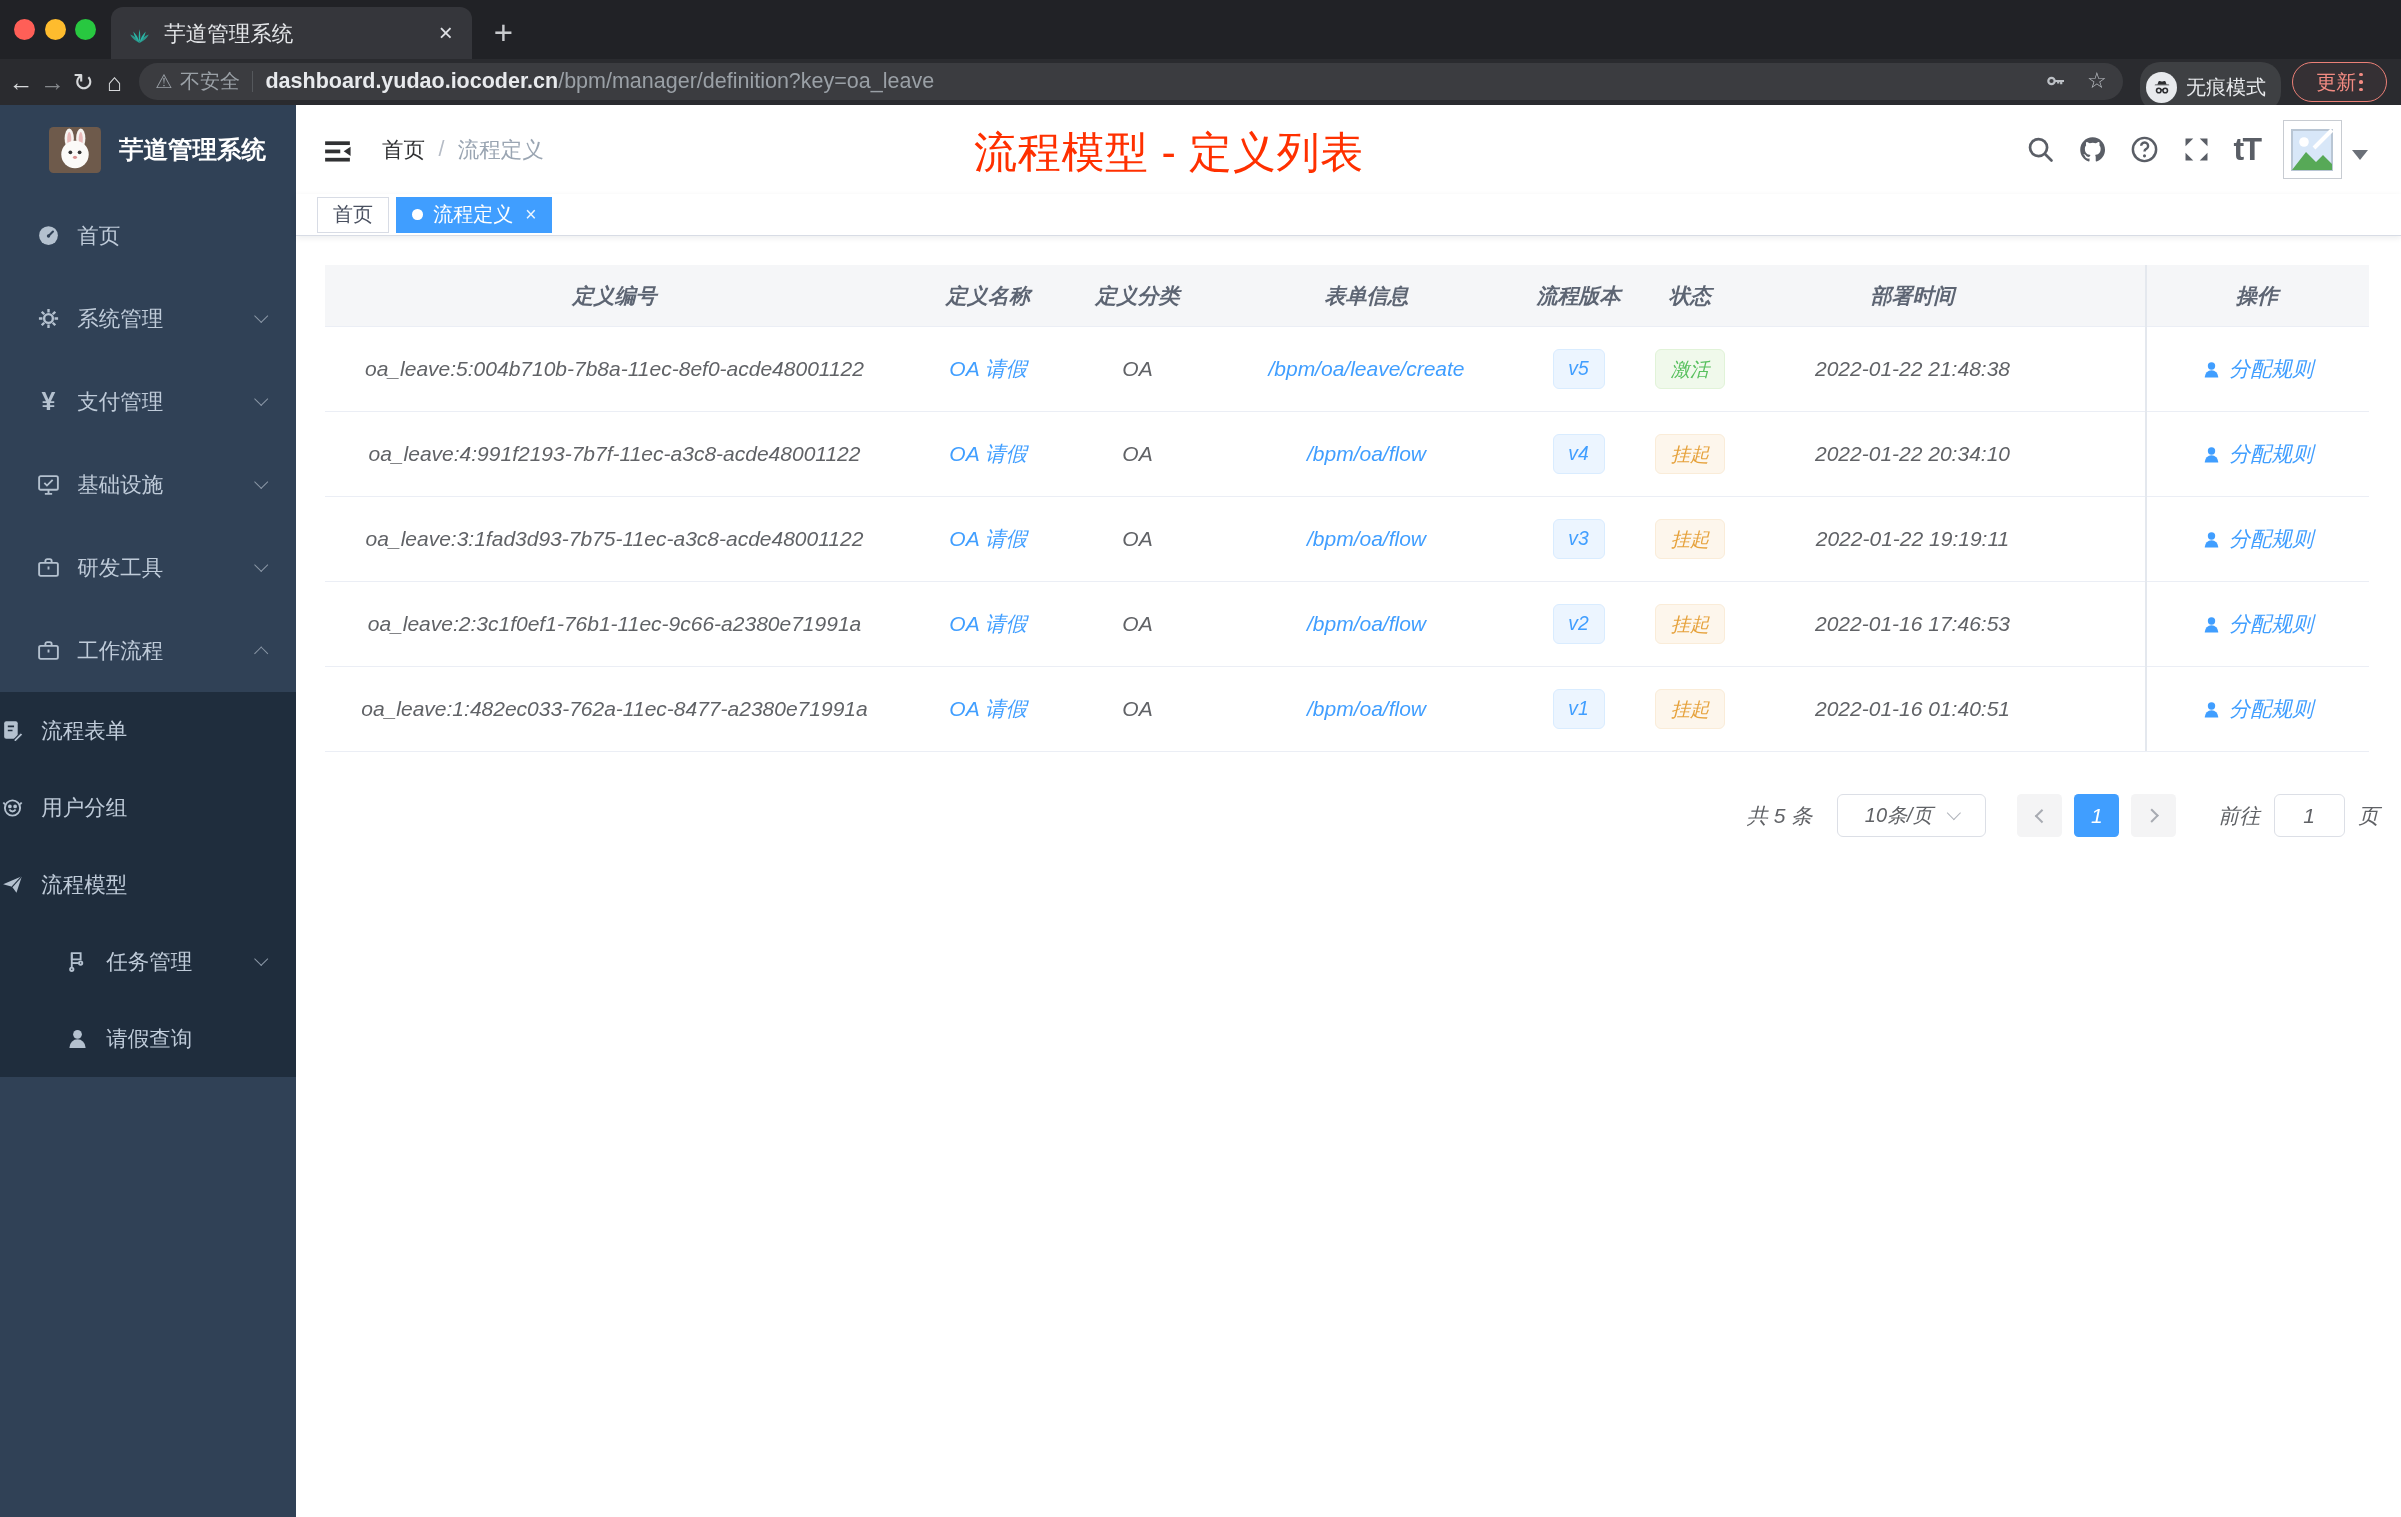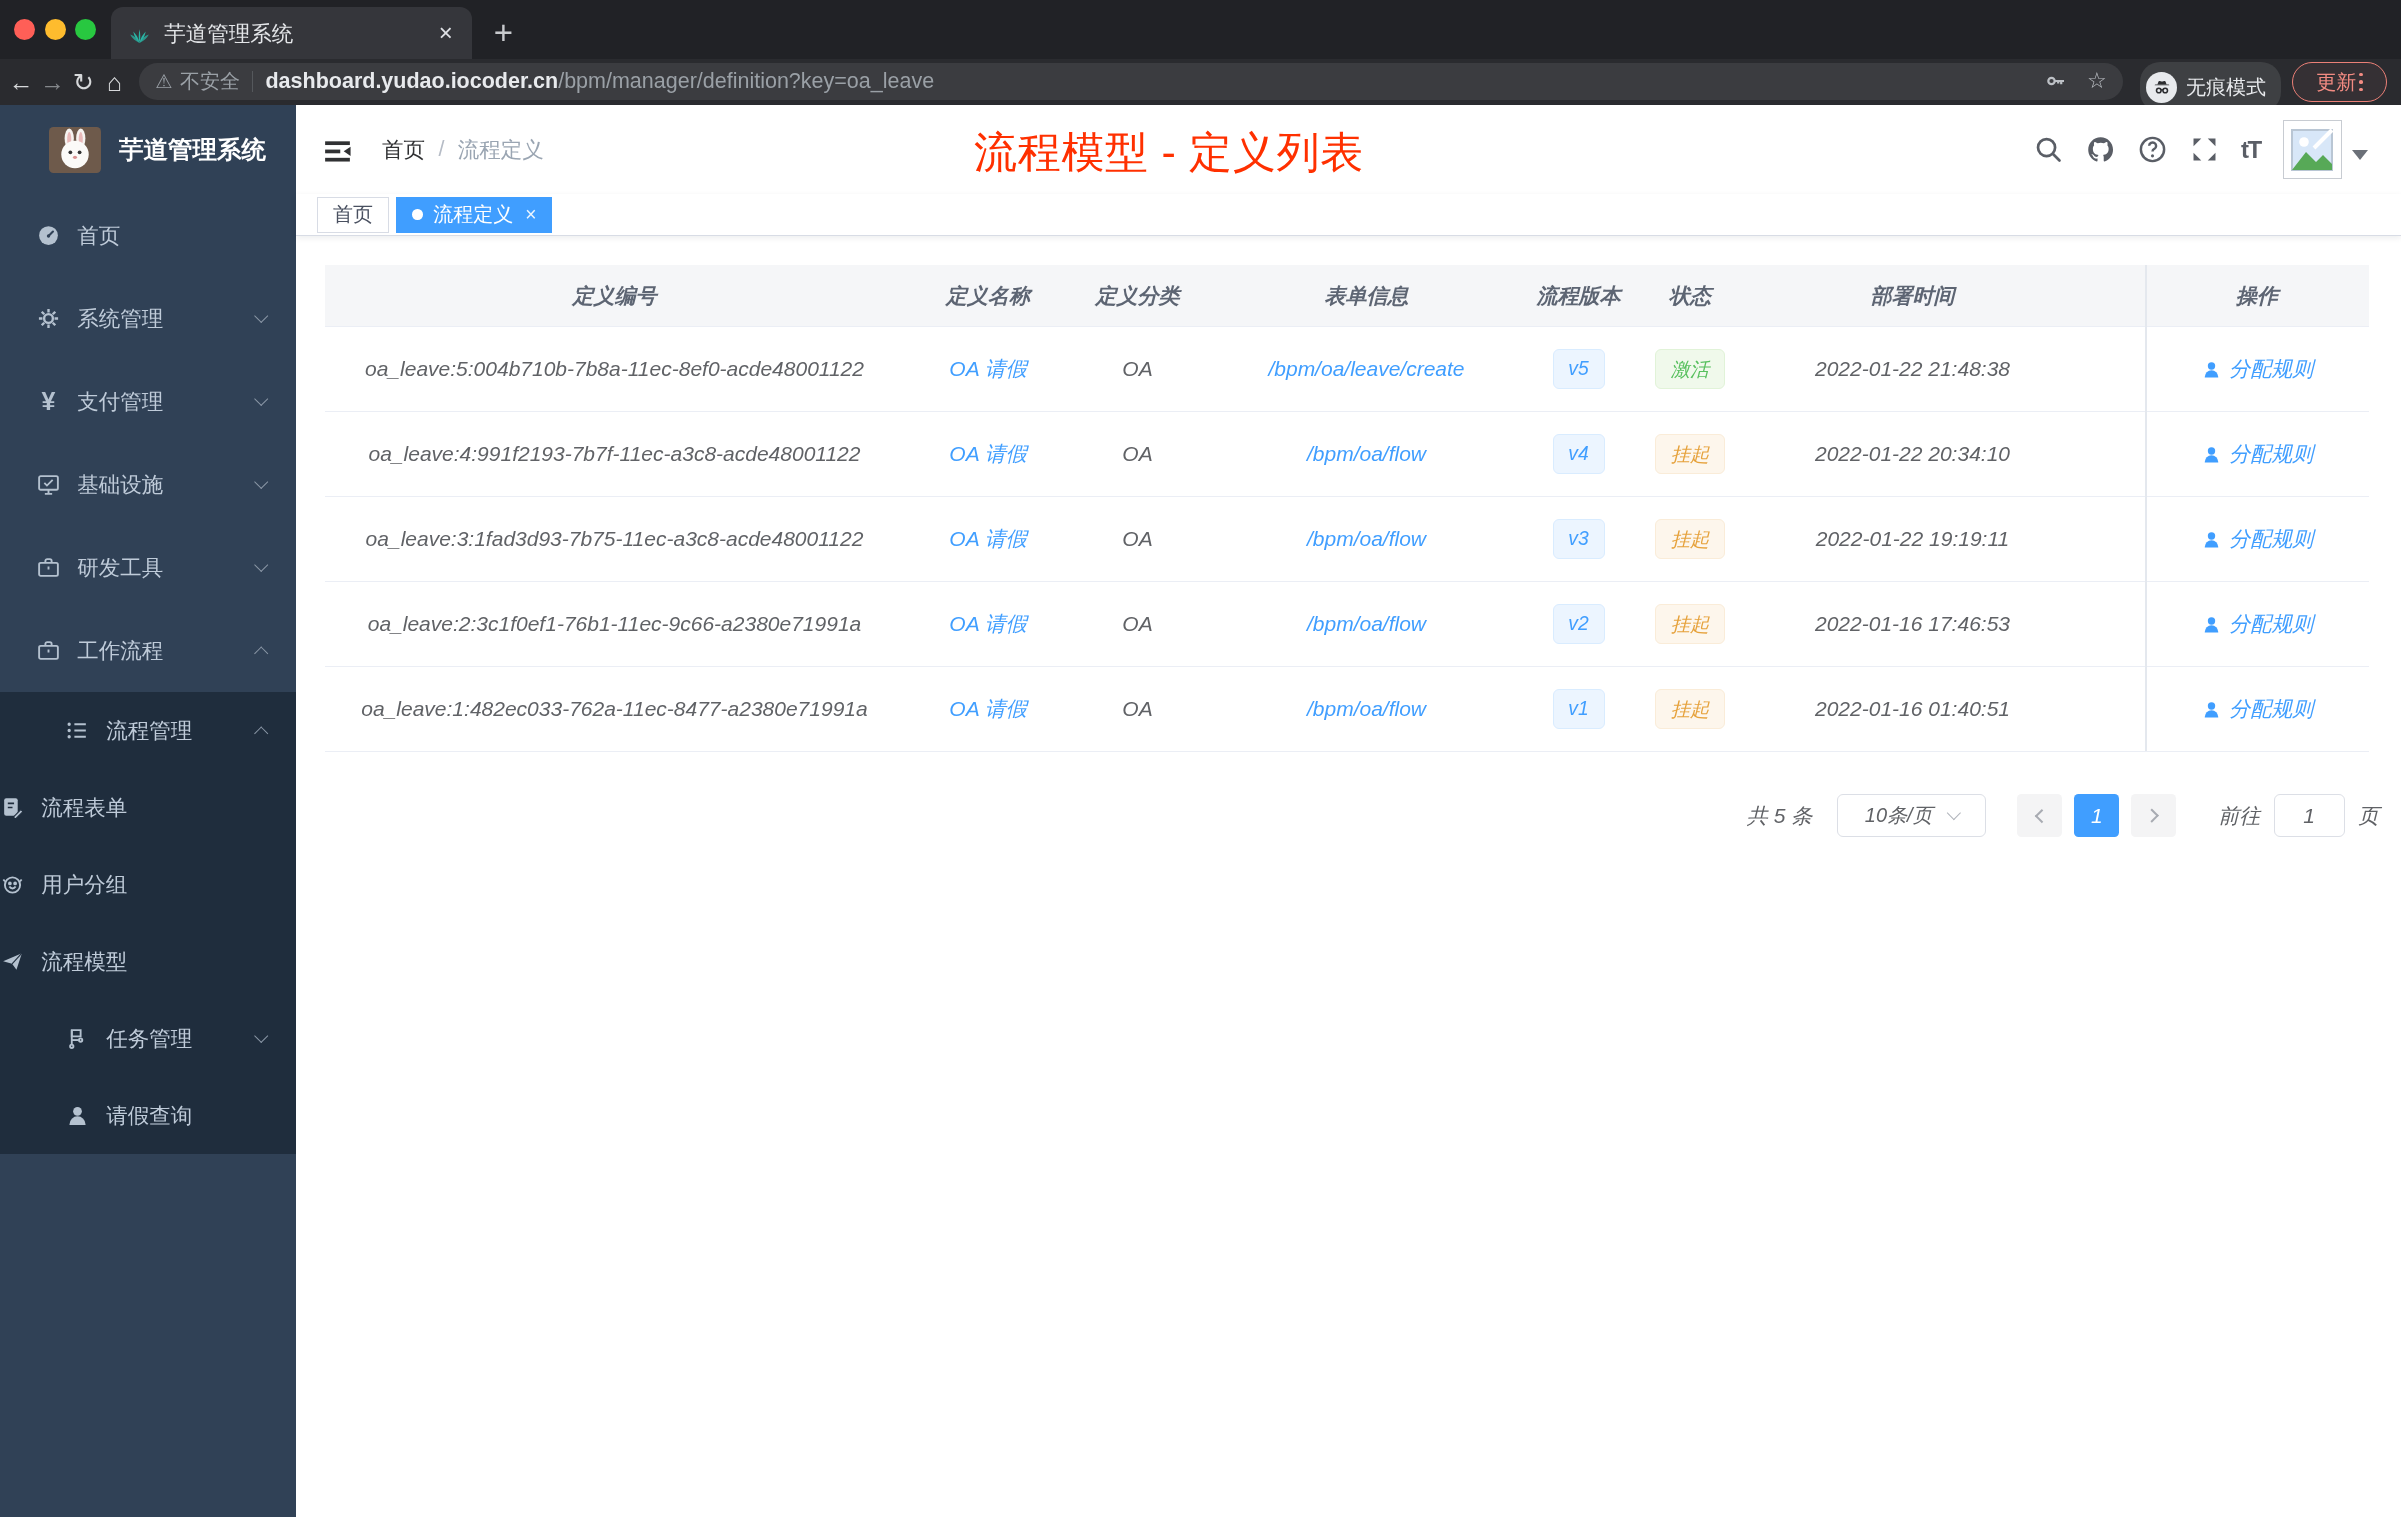--- a/index.html
+++ b/index.html
@@ -67,21 +67,21 @@
   
   .app-header { height:89px; background:#fff; display:flex; align-items:center; padding:0 33px 0 25px; position:relative; }
   .hamburger { width:33px; height:30px; }
   .breadcrumb { display:flex; align-items:center; margin-left:28px; font-size:21.5px; }
   .bc-home { color:#303133; }
   .bc-sep { color:#b6bcc6; margin:0 13.4px; }
   .bc-current { color:#9aa5b2; }
   .annotation { position:absolute; left:678px; top:19.3px; font-size:43px; font-weight:500; letter-spacing:0.7px; }
   .header-icons { margin-left:auto; display:flex; align-items:center; color:#5a5e66; }
   .hd-ic { width:31px; height:31px; margin-left:21px; }
-  .font-ic { font-size:24px; font-weight:bold; margin-left:21px; color:#5a5e66; letter-spacing:-1.5px; }
+  .font-ic { font-size:32px; font-weight:bold; margin-left:21px; color:#5a5e66; letter-spacing:-1.5px; }
   .avatar-box { width:59px; height:59px; border:1.5px solid #c8ccd2; background:#fff; margin-left:22px; padding:4.5px; }
   .avatar-caret { width:0; height:0; border-left:8.2px solid transparent; border-right:8.2px solid transparent;
                   border-top:10.4px solid #6b7078; margin-left:10.4px; margin-top:10.4px; }
 
   
   .tags-bar { height:42px; background:#fff; border-bottom:0.7px solid #d8dce5; box-shadow:0 2.2px 6px rgba(0,21,41,.08);
               display:flex; align-items:center; padding-left:21px; gap:7.4px; position:relative; z-index:2; }
   .tag { height:36px; padding:0 15px; border:0.7px solid #d8dce5; background:#fff; color:#495060;
          font-size:20px; display:flex; align-items:center; }
   .tag.active { background:#409eff; border-color:#409eff; color:#fff; }
@@ -265,30 +265,20 @@
         <div class="menu-item lv1">
           <span class="mi-icon">
             <svg viewBox="0 0 24 24" fill="none" stroke="currentColor" stroke-width="1.8">
               <rect x="3" y="7.5" width="18" height="12.5" rx="1.5"></rect>
               <path d="M9 7.5V5.7A1.7 1.7 0 0 1 10.7 4h2.6A1.7 1.7 0 0 1 15 5.7v1.8M12 11v3"></path>
             </svg>
           </span>
           <span class="mi-label">工作流程</span>
           <span class="mi-chev chev-up"></span>
         </div>
-        <div class="menu-item lv2 dark">
-          <span class="mi-icon">
-            <svg viewBox="0 0 24 24" fill="none" stroke="currentColor" stroke-width="2">
-              <path d="M9 6h11M9 12h11M9 18h11"></path>
-              <path d="M4 6h.01M4 12h.01M4 18h.01" stroke-width="3.2" stroke-linecap="round"></path>
-            </svg>
-          </span>
-          <span class="mi-label">流程管理</span>
-          <span class="mi-chev chev-up"></span>
-        </div>
         <div class="menu-item lv3 dark">
           <span class="mi-icon">
             <svg viewBox="0 0 24 24">
               <rect x="4" y="3" width="13" height="17" rx="2" fill="currentColor"></rect>
               <path d="M7.5 8h6M7.5 12h4.5" stroke="#1f2d3d" stroke-width="1.6"></path>
               <path d="M13.5 20.5l6.5-6.5 2 2-6.5 6.5h-2z" fill="currentColor" stroke="#1f2d3d" stroke-width="1"></path>
             </svg>
           </span>
           <span class="mi-label">流程表单</span>
         </div>

